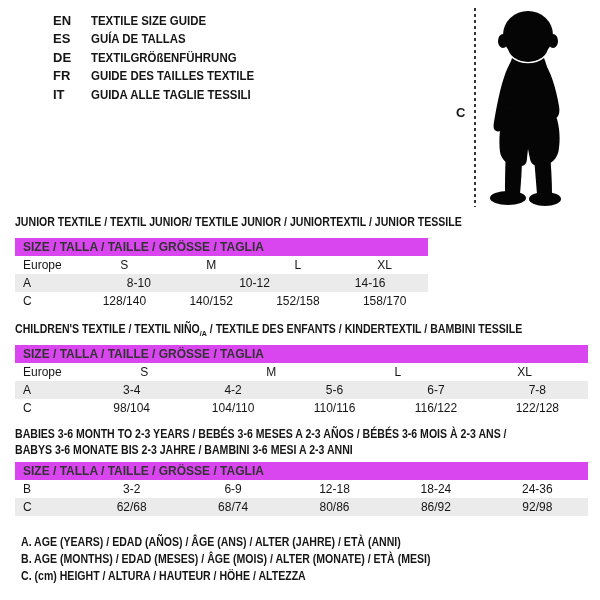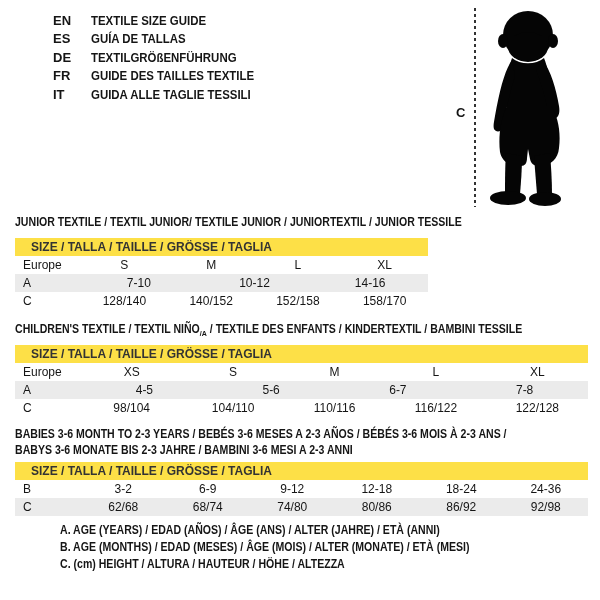--- a/index.html
+++ b/index.html
@@ -20,35 +20,35 @@
     position:absolute;left:474px;top:8px;width:2px;height:199px;
     background:repeating-linear-gradient(to bottom,#333 0 3px,transparent 3px 6px);
   }
   .fig-c{position:absolute;left:456px;top:105px;font-weight:700;font-size:13px;}
   .baby{position:absolute;left:480px;top:8px;}
 
   
   .tbl-title{position:absolute;font-weight:700;font-size:12px;white-space:nowrap;}
   .tbl-title sub{font-size:8px;}
   .size-table{position:absolute;font-size:12px;}
-  .size-head{height:18px;line-height:18px;padding-left:16px;font-weight:700;color:#333;background:#fde047;}
+  .size-head{height:18px;line-height:18px;padding-left:8px;font-weight:700;color:#333;background:#d946ef;}
   .t-row{display:flex;height:18px;line-height:18px;}
   .t-row.alt{background:#ebebeb;}
   .t-label{width:58px;padding-left:8px;flex:none;}
   .t-cell{flex:1;text-align:center;}
 
   .tbl1{left:15px;top:238px;width:413px;}
   .tbl1-title{left:15px;top:215px;}
   .tbl2{left:15px;top:345px;width:573px;}
   .tbl2-title{left:15px;top:322px;}
   .tbl3{left:15px;top:462px;width:573px;}
   .tbl3-title{left:15px;top:426px;line-height:16px;}
 
   
-  .footnotes{position:absolute;left:21px;top:522px;font-weight:700;font-size:12px;margin-left:39px;}
+  .footnotes{position:absolute;left:21px;top:534px;font-weight:700;font-size:12px;}
   .footnote{height:17px;line-height:17px;}
 </style>
 </head>
 <body>
 
 <div id="canvas">
 
   <div class="langs">
     <div class="lang-row">
       <span class="lang-code">EN</span>
@@ -100,21 +100,21 @@
     </div>
     <div class="t-row">
       <span class="t-label">Europe</span>
       <span class="t-cell">S</span>
       <span class="t-cell">M</span>
       <span class="t-cell">L</span>
       <span class="t-cell">XL</span>
     </div>
     <div class="t-row alt">
       <span class="t-label">A</span>
-      <span class="t-cell">7-10</span>
+      <span class="t-cell">8-10</span>
       <span class="t-cell">10-12</span>
       <span class="t-cell">14-16</span>
     </div>
     <div class="t-row">
       <span class="t-label">C</span>
       <span class="t-cell">128/140</span>
       <span class="t-cell">140/152</span>
       <span class="t-cell">152/158</span>
       <span class="t-cell">158/170</span>
     </div>
@@ -122,29 +122,29 @@
 
   <div class="tbl-title tbl2-title">
     <span class="condensed"><span>CHILDREN'S TEXTILE / TEXTIL NIÑO</span><sub>/A</sub><span> / TEXTILE DES ENFANTS / KINDERTEXTIL / BAMBINI TESSILE</span></span>
   </div>
   <div class="size-table tbl2">
     <div class="size-head">
       <span>SIZE / TALLA / TAILLE / GRÖSSE / TAGLIA</span>
     </div>
     <div class="t-row">
       <span class="t-label">Europe</span>
-      <span class="t-cell">XS</span>
       <span class="t-cell">S</span>
       <span class="t-cell">M</span>
       <span class="t-cell">L</span>
       <span class="t-cell">XL</span>
     </div>
     <div class="t-row alt">
       <span class="t-label">A</span>
-      <span class="t-cell">4-5</span>
+      <span class="t-cell">3-4</span>
+      <span class="t-cell">4-2</span>
       <span class="t-cell">5-6</span>
       <span class="t-cell">6-7</span>
       <span class="t-cell">7-8</span>
     </div>
     <div class="t-row">
       <span class="t-label">C</span>
       <span class="t-cell">98/104</span>
       <span class="t-cell">104/110</span>
       <span class="t-cell">110/116</span>
       <span class="t-cell">116/122</span>
@@ -157,30 +157,28 @@
     <div><span class="condensed">BABYS 3-6 MONATE BIS 2-3 JAHRE / BAMBINI 3-6 MESI A 2-3 ANNI</span></div>
   </div>
   <div class="size-table tbl3">
     <div class="size-head">
       <span>SIZE / TALLA / TAILLE / GRÖSSE / TAGLIA</span>
     </div>
     <div class="t-row">
       <span class="t-label">B</span>
       <span class="t-cell">3-2</span>
       <span class="t-cell">6-9</span>
-      <span class="t-cell">9-12</span>
       <span class="t-cell">12-18</span>
       <span class="t-cell">18-24</span>
       <span class="t-cell">24-36</span>
     </div>
     <div class="t-row alt">
       <span class="t-label">C</span>
       <span class="t-cell">62/68</span>
       <span class="t-cell">68/74</span>
-      <span class="t-cell">74/80</span>
       <span class="t-cell">80/86</span>
       <span class="t-cell">86/92</span>
       <span class="t-cell">92/98</span>
     </div>
   </div>
 
   <div class="footnotes">
     <div class="footnote"><span class="condensed">A. AGE (YEARS) / EDAD (AÑOS) / ÂGE (ANS) / ALTER (JAHRE) / ETÀ (ANNI)</span></div>
     <div class="footnote"><span class="condensed">B. AGE (MONTHS) / EDAD (MESES) / ÂGE (MOIS) / ALTER (MONATE) / ETÀ (MESI)</span></div>
     <div class="footnote"><span class="condensed">C. (cm) HEIGHT / ALTURA / HAUTEUR / HÖHE / ALTEZZA</span></div>

